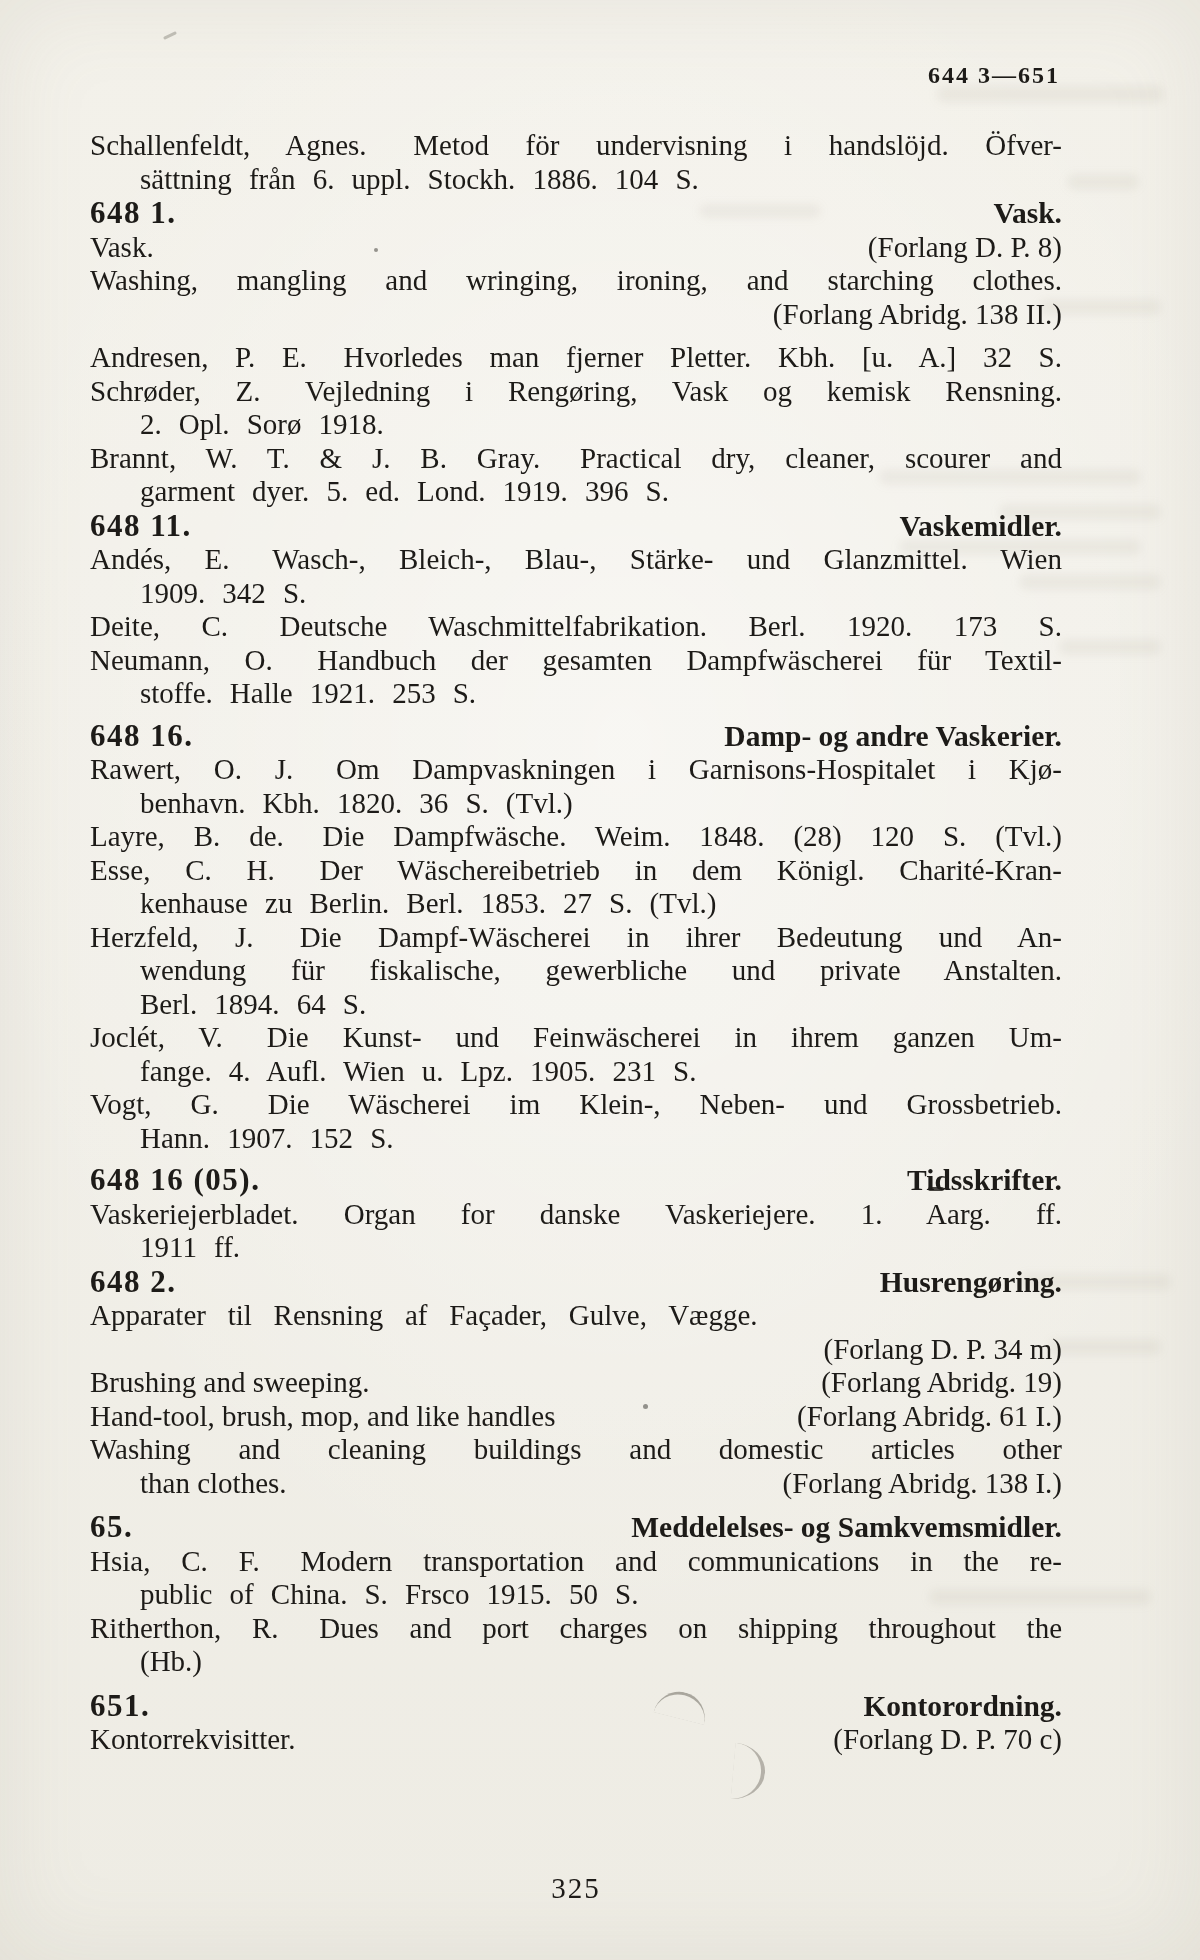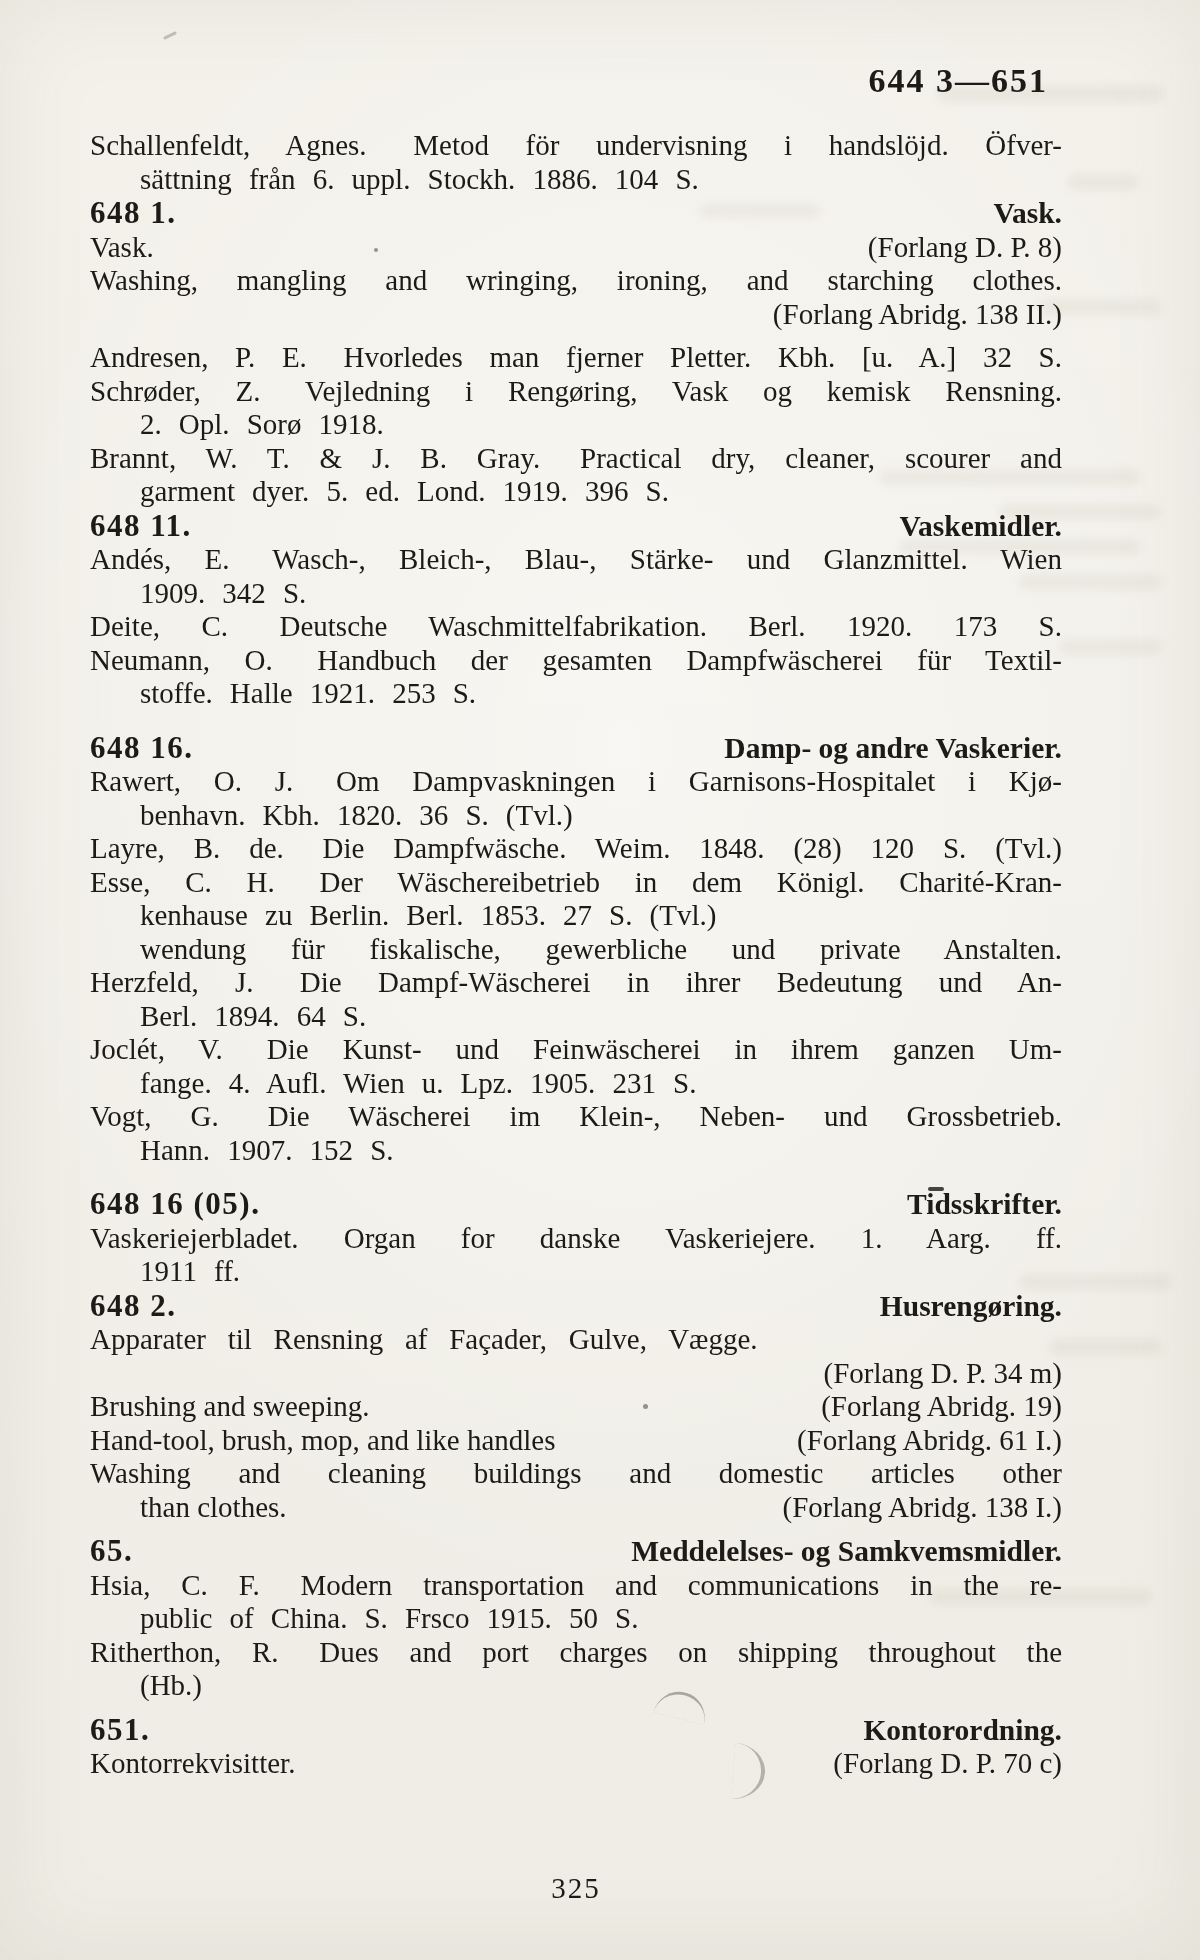--- a/index.html
+++ b/index.html
@@ -10,42 +10,42 @@
     color:#1d1b18;
   }
   .paper{
     position:absolute;inset:0;
     background:
       radial-gradient(ellipse 900px 1200px at 52% 38%, rgba(255,255,255,0.45), rgba(255,255,255,0) 75%),
       linear-gradient(180deg,#f3f1ea 0%,#f1efe8 55%,#eeece4 100%);
     box-shadow:inset 0 0 90px rgba(140,130,108,0.12);
   }
   .hdr{
-    position:absolute;top:62px;right:152px;
-    font-size:34px;font-weight:bold;letter-spacing:2px;
+    position:absolute;top:62px;right:140px;
+    font-size:24px;font-weight:bold;letter-spacing:2px;
     white-space:nowrap;
   }
   .col{
     position:absolute;left:90px;top:129px;width:972px;
     font-size:29px;line-height:33.5px;
   }
   .ln{min-height:33.5px;}
   .just{text-align:justify;text-align-last:justify;}
   .b{font-weight:normal;margin-right:10px;}
   .cont{padding-left:50px;}
   .sp{word-spacing:0.34em;}
   .spw{word-spacing:0.5em;}
   .head{display:flex;justify-content:space-between;align-items:baseline;font-weight:bold;}
   .hnum{font-size:31px;letter-spacing:1.5px;white-space:nowrap;}
   .hlabel{font-size:29.5px;white-space:nowrap;}
   .lr{display:flex;justify-content:space-between;align-items:baseline;}
   .lr .lt{white-space:nowrap;}
   .lr .rt{white-space:nowrap;}
   .ro{text-align:right;}
-  .mt8{margin-top:20px;}
+  .mt8{margin-top:8px;}
   .mt10{margin-top:10px;}
   .pagenum{
     position:absolute;top:1872px;left:90px;width:972px;
     text-align:center;font-size:29px;letter-spacing:2px;
   }
   
   .ghost{position:absolute;background:rgba(148,140,120,0.10);filter:blur(5px);border-radius:5px;}
   .speck{position:absolute;background:rgba(70,68,62,0.55);border-radius:50%;}
   .bar{position:absolute;background:rgba(40,38,34,0.85);border-radius:2px;}
   .scratch{position:absolute;background:rgba(100,96,86,0.35);border-radius:2px;}
@@ -123,22 +123,22 @@
 
   <div class="ln head mt8">
       <span class="hnum">648 16.</span>
       <span class="hlabel">Damp- og andre Vaskerier.</span>
     </div>
   <div class="ln just"><span class="b">Rawert, O. J.</span> <span>Om Dampvaskningen i Garnisons-Hospitalet i Kjø-</span></div>
   <div class="ln cont sp"><span>benhavn. Kbh. 1820. 36 S. (Tvl.)</span></div>
   <div class="ln just"><span class="b">Layre, B. de.</span> <span>Die Dampfwäsche. Weim. 1848. (28) 120 S. (Tvl.)</span></div>
   <div class="ln just"><span class="b">Esse, C. H.</span> <span>Der Wäschereibetrieb in dem Königl. Charité-Kran-</span></div>
   <div class="ln cont sp"><span>kenhause zu Berlin. Berl. 1853. 27 S. (Tvl.)</span></div>
+  <div class="ln just"><span class="b">Herzfeld, J.</span> <span>Die Dampf-Wäscherei in ihrer Bedeutung und An-</span></div>
   <div class="ln cont just"><span>wendung für fiskalische, gewerbliche und private Anstalten.</span></div>
-  <div class="ln just"><span class="b">Herzfeld, J.</span> <span>Die Dampf-Wäscherei in ihrer Bedeutung und An-</span></div>
   <div class="ln cont sp"><span>Berl. 1894. 64 S.</span></div>
   <div class="ln just"><span class="b">Joclét, V.</span> <span>Die Kunst- und Feinwäscherei in ihrem ganzen Um-</span></div>
   <div class="ln cont sp"><span>fange. 4. Aufl. Wien u. Lpz. 1905. 231 S.</span></div>
   <div class="ln just"><span class="b">Vogt, G.</span> <span>Die Wäscherei im Klein-, Neben- und Grossbetrieb.</span></div>
   <div class="ln cont sp"><span>Hann. 1907. 152 S.</span></div>
 
   <div class="ln head mt8">
       <span class="hnum">648 16 (05).</span>
       <span class="hlabel">Tidsskrifter.</span>
     </div>

